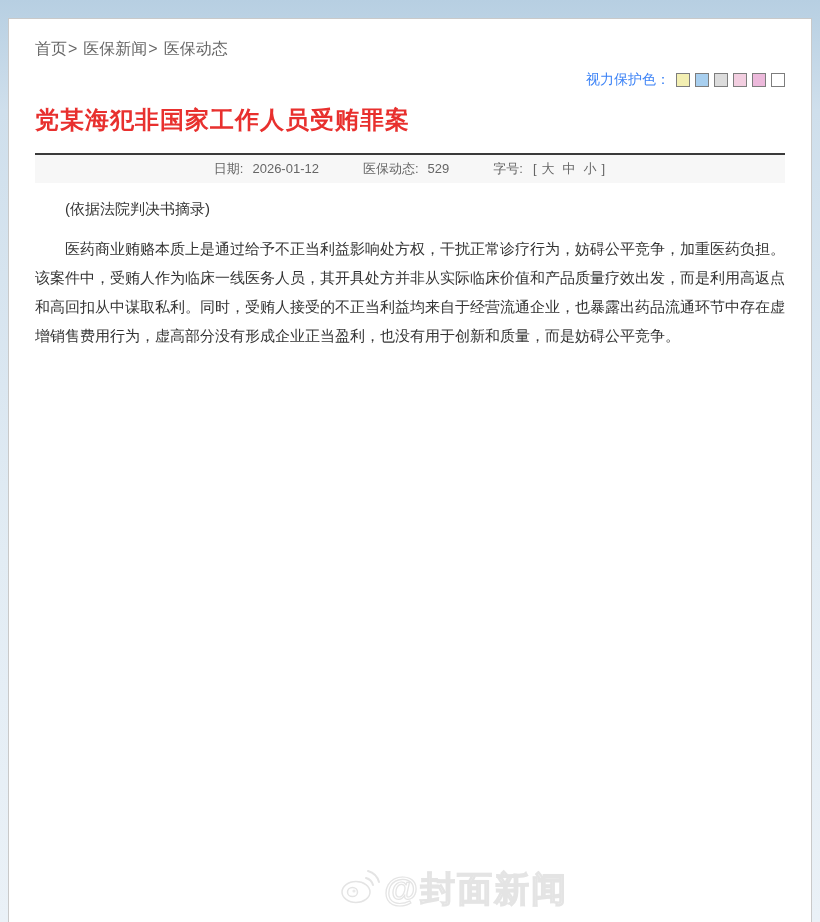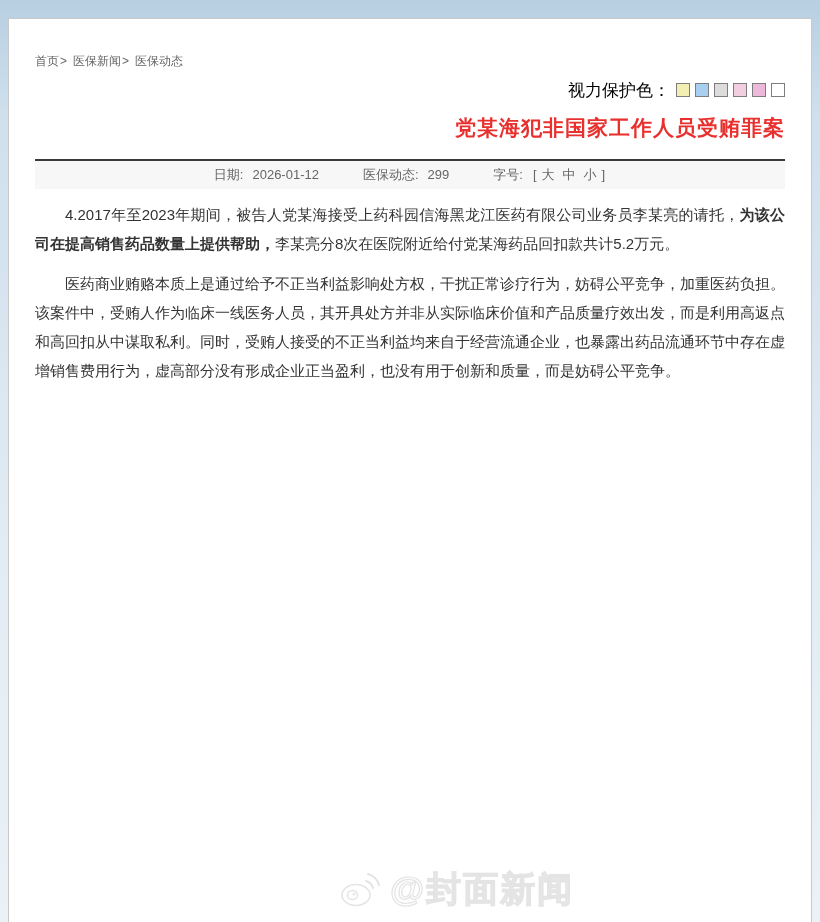--- a/index.html
+++ b/index.html
@@ -13,30 +13,30 @@
   .panel {
     position: relative;
     margin: 18px 8px 0 8px;
     height: 904px;
     background: #ffffff;
     border: 1px solid #c9c9c9;
     border-bottom: none;
     padding: 16px 26px 0 26px;
   }
   
-  .breadcrumb { font-size: 12px; color: #666; margin-top: 18px; }
+  .breadcrumb { font-size: 16px; color: #666; margin-top: 4px; }
   .bc-item { color: #666; cursor: pointer; }
   .bc-sep { color: #666; margin: 0 6px 0 1px; }
   
   .eye-row { display: flex; justify-content: flex-end; align-items: center; margin-top: 12px; height: 16px; }
-  .eye-label { font-size: 17px; color: #000000; margin-right: 6px; }
+  .eye-label { font-size: 14px; color: #3b82f6; margin-right: 6px; }
   .swatches { display: inline-flex; gap: 5px; }
   .swatch { width: 14px; height: 14px; border: 1px solid #7d7d7d; display: inline-block; cursor: pointer; }
   
-  .article-title { text-align: right; color: #e8302e; font-size: 21px; font-weight: bold; margin-top: 16px; letter-spacing: 1px; }
+  .article-title { text-align: left; color: #e8302e; font-size: 24px; font-weight: bold; margin-top: 16px; letter-spacing: 1px; }
   
   .meta-bar {
     margin-top: 17px;
     border-top: 2px solid #3a3a3a;
     background: #f7f7f7;
     height: 30px;
     display: flex; justify-content: center; align-items: center;
     font-size: 13px; color: #666;
   }
   .meta-group { margin: 0 22px; white-space: nowrap; }
@@ -46,21 +46,21 @@
   
   .article-body { margin-top: 10px; }
   .para {
     font-size: 15px; color: #333; line-height: 29px;
     text-indent: 2em; text-align: justify; margin: 11px 0;
   }
   .seg-bold { font-weight: bold; }
   
   .watermark {
     position: absolute; left: 338px; top: 866px;
-    display: flex; align-items: flex-end; gap: 6px;
+    display: flex; align-items: flex-start; 
     pointer-events: none;
   }
   .watermark-text {
     font-size: 35px; font-weight: bold; letter-spacing: 2px;
     color: #ffffff;
     -webkit-text-stroke: 1.2px #e4e4e4;
     text-shadow: 0 0 1px #e9e9e9;
     white-space: nowrap;
   }
 </style>
@@ -84,29 +84,29 @@
         </span>
     </div>
 
     <h1 class="article-title">党某海犯非国家工作人员受贿罪案</h1>
 
     <div class="meta-bar">
       <span class="meta-group">
         <span>日期:</span><span class="meta-val">2026-01-12</span>
       </span>
       <span class="meta-group">
-        <span>医保动态:</span><span class="meta-val">299</span>
+        <span>医保动态:</span><span class="meta-val">529</span>
       </span>
       <span class="meta-group">
         <span>字号:</span><span class="meta-val"><span class="fs-bracket">[</span><span class="fs-size">大</span><span class="fs-size">中</span><span class="fs-size">小</span><span class="fs-bracket">]</span></span>
       </span>
     </div>
 
     <div class="article-body">
-        <p class="para"><span>4.2017年至2023年期间，被告人党某海接受上药科园信海黑龙江医药有限公司业务员李某亮的请托，</span><span class="seg-bold">为该公司在提高销售药品数量上提供帮助，</span><span>李某亮分8次在医院附近给付党某海药品回扣款共计5.2万元。</span></p>
+        <p class="para"><span>(依据法院判决书摘录)</span></p>
         <p class="para"><span>医药商业贿赂本质上是通过给予不正当利益影响处方权，干扰正常诊疗行为，妨碍公平竞争，加重医药负担。该案件中，受贿人作为临床一线医务人员，其开具处方并非从实际临床价值和产品质量疗效出发，而是利用高返点和高回扣从中谋取私利。同时，受贿人接受的不正当利益均来自于经营流通企业，也暴露出药品流通环节中存在虚增销售费用行为，虚高部分没有形成企业正当盈利，也没有用于创新和质量，而是妨碍公平竞争。</span></p>
       </div>
 
   </div>
 
   <div class="watermark">
     <span>
       <svg width="46" height="40" viewBox="0 0 46 40">
           <ellipse cx="18" cy="26" rx="14" ry="10.5" fill="#ffffff" stroke="#e4e4e4" stroke-width="1.5"></ellipse>
           <ellipse cx="14.5" cy="26" rx="5" ry="4.6" fill="none" stroke="#e4e4e4" stroke-width="1.5"></ellipse>

